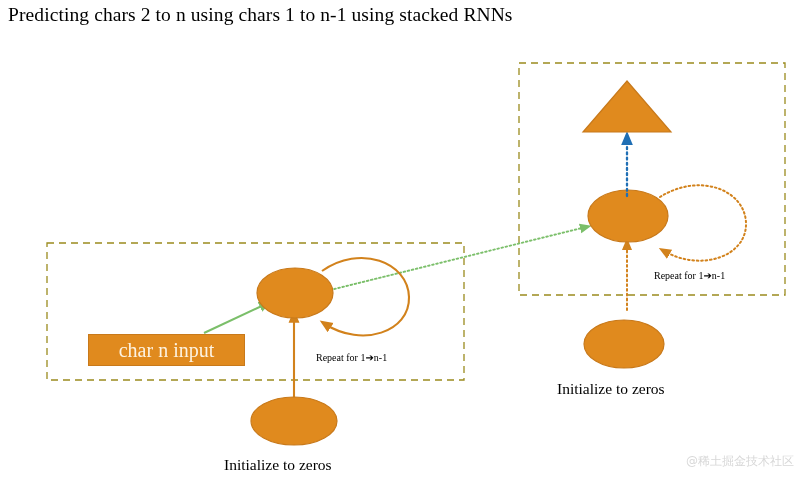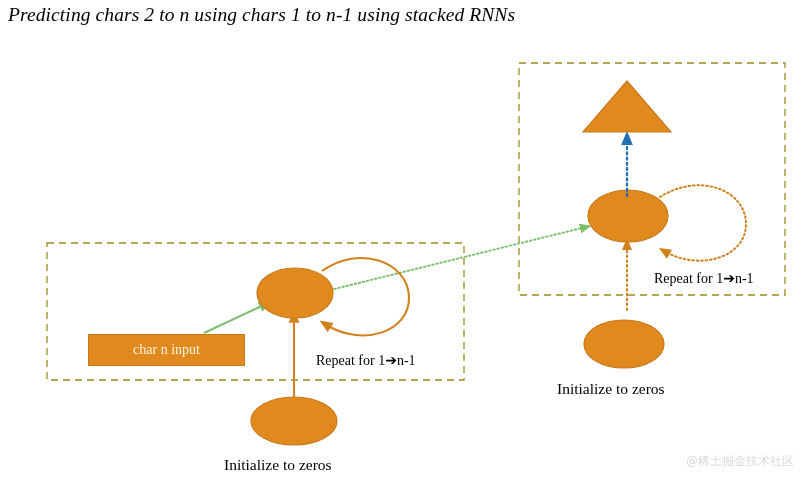--- a/index.html
+++ b/index.html
@@ -18,21 +18,20 @@
     position: absolute;
     left: 0; top: 0;
     width: 802px;
     height: 484px;
   }
   .title {
     position: absolute;
     left: 8px;
     top: 4px;
     font-family: "Liberation Serif", "DejaVu Serif", serif;
-    font-style: italic;
     font-size: 19.5px;
     color: #000000;
     white-space: nowrap;
     letter-spacing: 0.1px;
   }
   .svg-layer {
     position: absolute;
     left: 0; top: 0;
     width: 802px;
     height: 484px;
@@ -40,34 +39,34 @@
   .txt {
     position: absolute;
     font-family: "Liberation Serif", "DejaVu Serif", serif;
     color: #000000;
     white-space: nowrap;
   }
   .caption {
     font-size: 15.5px;
   }
   .repeat-label {
-    font-size: 14px;
+    font-size: 10px;
   }
   .input-box {
     position: absolute;
     box-sizing: border-box;
     background: #E08A1E;
     border: 1px solid #C8791A;
     display: flex;
     align-items: center;
     justify-content: center;
   }
   .input-box-label {
     font-family: "Liberation Serif", "DejaVu Serif", serif;
-    font-size: 14px;
+    font-size: 20px;
     color: #FDF3E2;
     white-space: nowrap;
   }
   .watermark {
     position: absolute;
     right: 8px;
     bottom: 14px;
     font-family: "DejaVu Sans", sans-serif;
     font-size: 12px;
     color: #D8D8D8;

